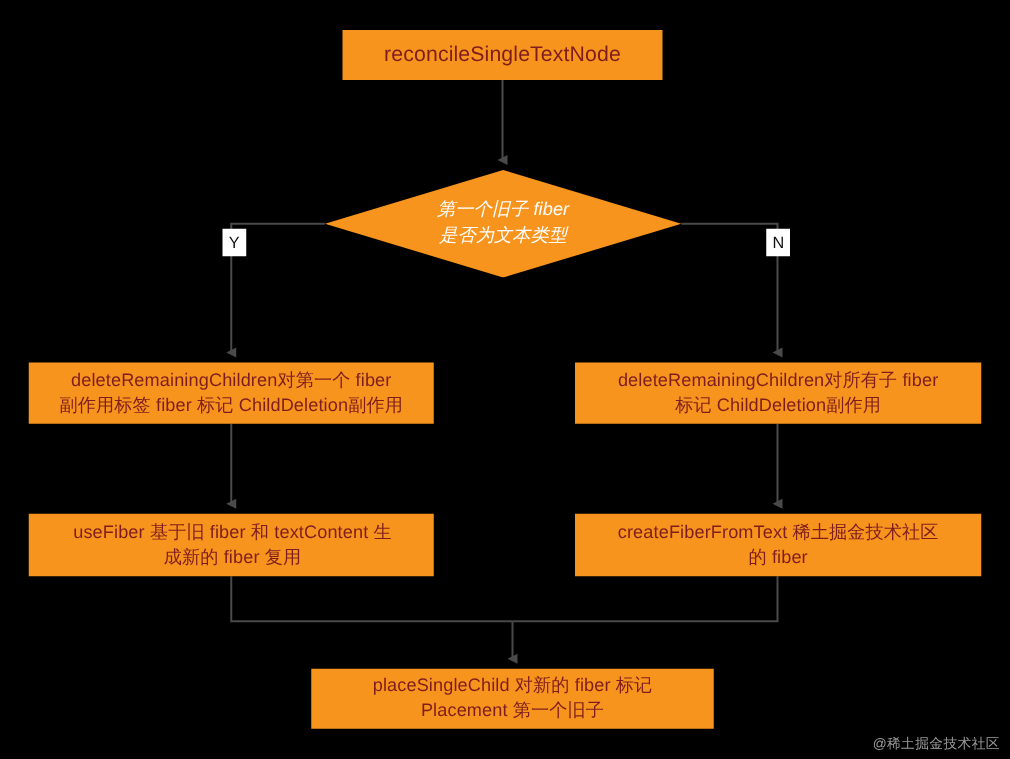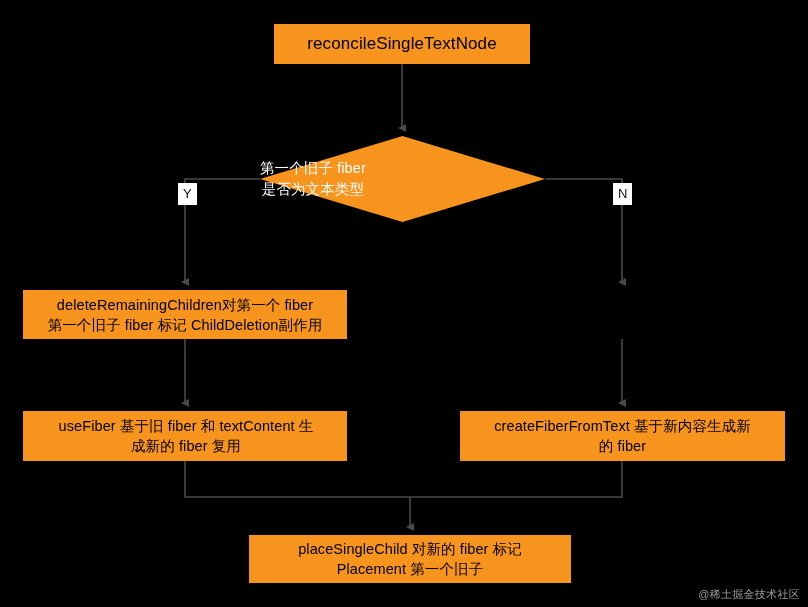--- a/index.html
+++ b/index.html
@@ -18,40 +18,41 @@
   .svg-layer {
     position: absolute;
     left: 0;
     top: 0;
     width: 808px;
     height: 607px;
   }
   .node {
     position: absolute;
     background: #F7941E;
-    color: #000000;
+    color: #7f1d1d;
     display: flex;
     align-items: center;
     justify-content: center;
     text-align: center;
     line-height: 1.38;
     font-size: 14.5px;
     box-sizing: border-box;
     padding: 4px 8px;
     white-space: pre-line;
     letter-spacing: 0.1px;
   }
   .node.title-node {
     font-size: 17px;
   }
   .diamond-wrap {
     position: absolute;
     display: flex;
     align-items: center;
-    justify-content: flex-start;
+    justify-content: center;
+    font-style: italic;
   }
   .diamond-shape {
     position: absolute;
     left: 0; top: 0;
     width: 100%; height: 100%;
   }
   .diamond-label {
     position: relative;
     z-index: 2;
     color: #FFFFFF;
@@ -118,27 +119,29 @@
     </svg>
     <div class="diamond-label">第一个旧子 fiber
 是否为文本类型</div>
   </div>
 
   <div class="edge-label" style="left:178px; top:183px;">Y</div>
 
   <div class="edge-label" style="left:613px; top:183px;">N</div>
 
   <div class="node" style="left:23px; top:290px; width:324px; height:49px;">deleteRemainingChildren对第一个 fiber
-第一个旧子 fiber 标记 ChildDeletion副作用</div>
+副作用标签 fiber 标记 ChildDeletion副作用</div>
 
+  <div class="node" style="left:460px; top:290px; width:325px; height:49px;">deleteRemainingChildren对所有子 fiber
+标记 ChildDeletion副作用</div>
 
   <div class="node" style="left:23px; top:411px; width:324px; height:50px;padding-left:10px;">useFiber 基于旧 fiber 和 textContent 生
 成新的 fiber 复用</div>
 
-  <div class="node" style="left:460px; top:411px; width:325px; height:50px;">createFiberFromText 基于新内容生成新
+  <div class="node" style="left:460px; top:411px; width:325px; height:50px;">createFiberFromText 稀土掘金技术社区
 的 fiber</div>
 
   <div class="node" style="left:249px; top:535px; width:322px; height:48px;">placeSingleChild 对新的 fiber 标记
 Placement 第一个旧子</div>
 
   <div class="watermark">@稀土掘金技术社区</div>
 
 </div>
 
 </body></html>

